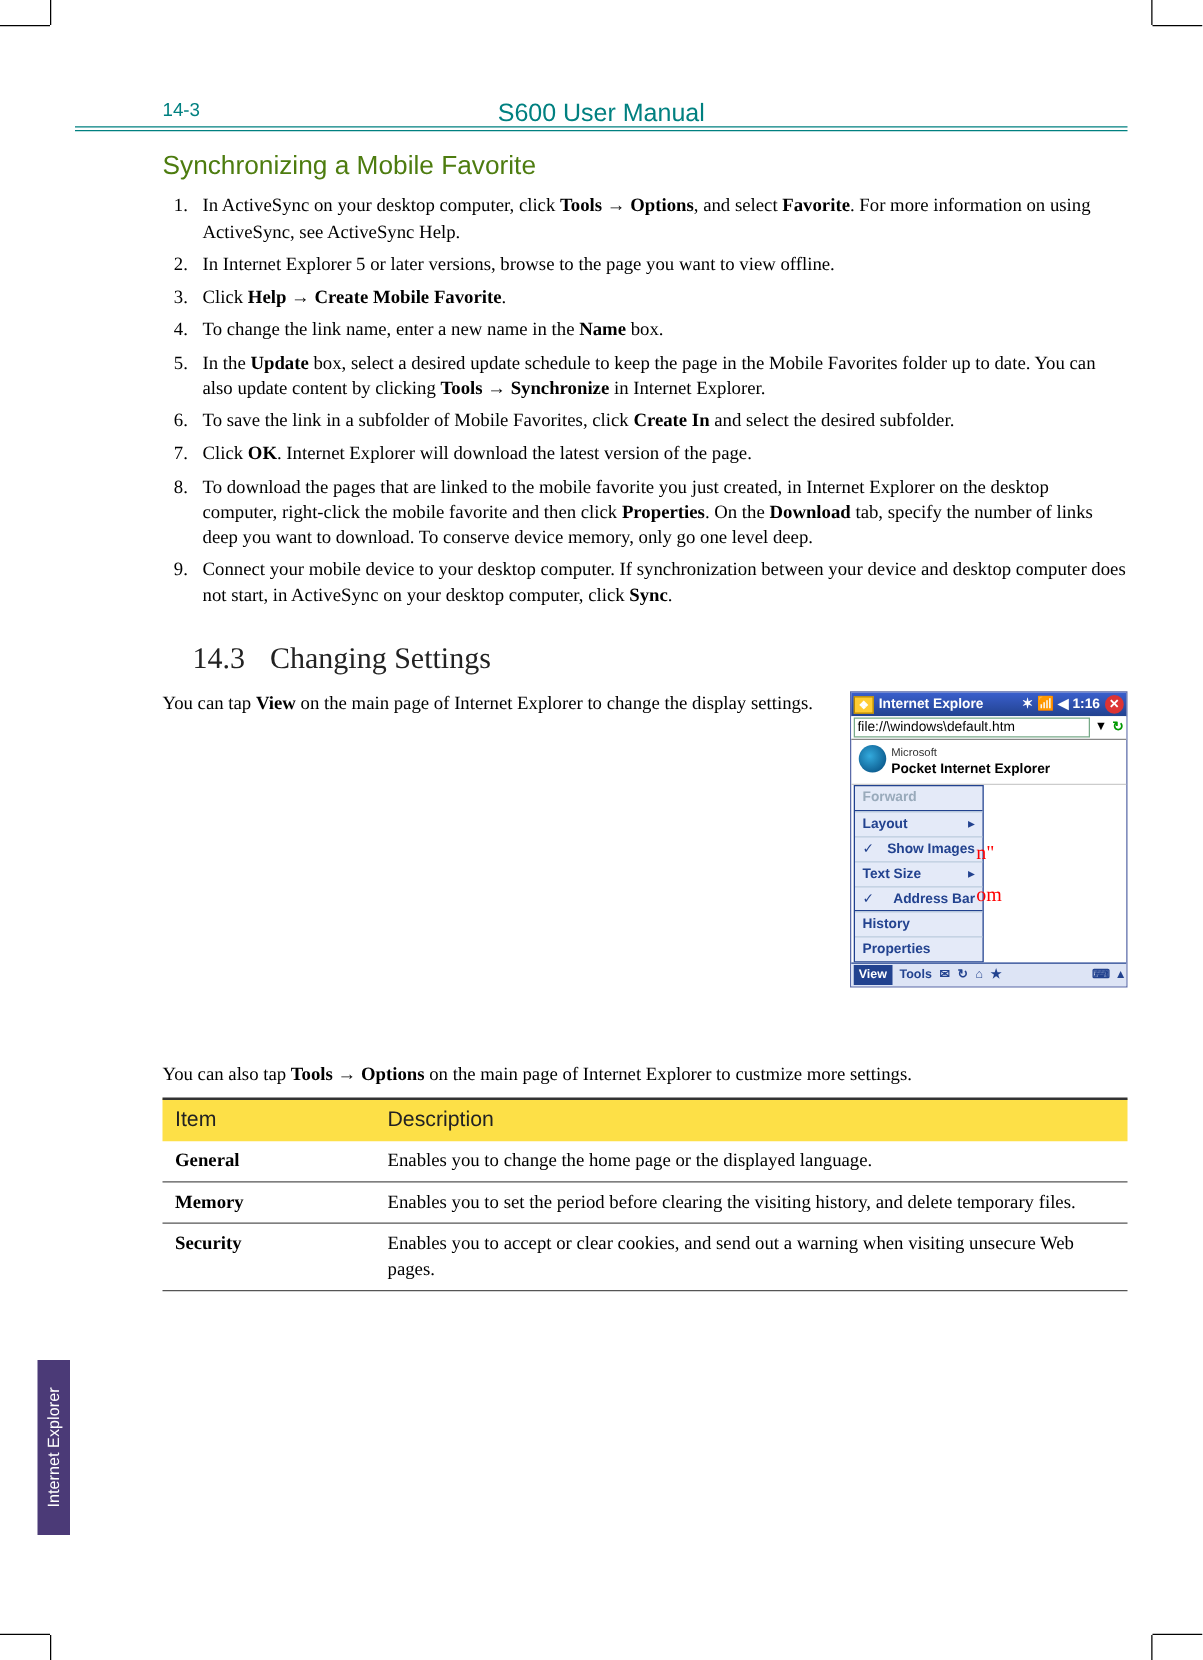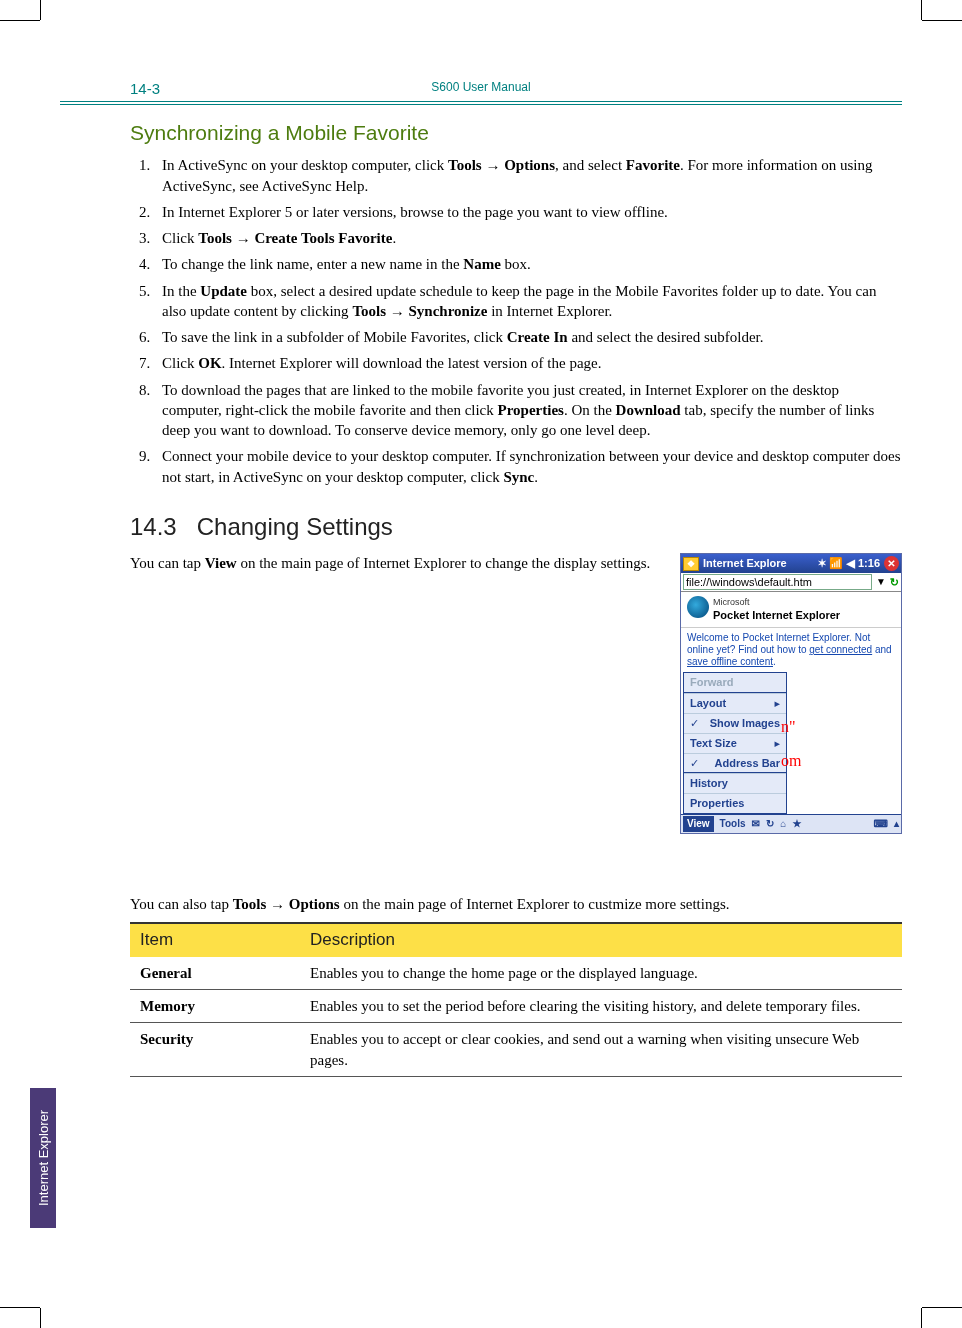--- a/index.html
+++ b/index.html
@@ -33,21 +33,21 @@
   .header-row {
     display: flex;
     align-items: baseline;
     padding-left: 70px;
     padding-right: 0;
     border-bottom: 4px double #008080;
     padding-bottom: 4px;
   }
   .header-row .pgnum { color: #008080; font-family: Arial, Helvetica, sans-serif; font-size: 15px; }
   .header-row .spacer { flex: 1; }
-  .header-row .title  { color: #008080; font-family: Arial, Helvetica, sans-serif; font-size: 12px; position: absolute; left: 50%; transform: translateX(-50%); }
+  .header-row .title  { color: #008080; font-family: Arial, Helvetica, sans-serif; font-size: 20px; position: absolute; left: 50%; transform: translateX(-50%); }
 
   .content {
     padding-left: 70px;
     padding-right: 0;
     padding-top: 14px;
     font-size: 15px;
     line-height: 1.35;
   }
 
   h3.subhead {
@@ -63,26 +63,27 @@
     padding-left: 24px;
     margin-bottom: 24px;
   }
   ol.steps li {
     margin-bottom: 6px;
     padding-left: 8px;
   }
   ol.steps li::marker { font-family: "Times New Roman", serif; }
 
   h2.section {
-    font-family: Liberation Sans, sans-serif;
+    font-family: Liberation Serif, serif;
     font-size: 24px;
     font-weight: normal;
     color: #222;
     margin-top: 10px;
     margin-bottom: 10px;
+    margin-left: 24px;
   }
   h2.section .num { display: inline-block; margin-right: 20px; }
 
   .two-col {
     display: flex;
     gap: 8px;
     align-items: flex-start;
     margin-bottom: 60px;
   }
   .two-col .txt { flex: 1; }
@@ -226,21 +227,21 @@
     <h3 class="subhead">Synchronizing a Mobile Favorite</h3>
 
     <ol class="steps">
       <li>
         <span>In ActiveSync on your desktop computer, click </span><b>Tools → Options</b><span>, and select </span><b>Favorite</b><span>. For more information on using ActiveSync, see ActiveSync Help.</span>
       </li>
       <li>
         <span>In Internet Explorer 5 or later versions, browse to the page you want to view offline.</span>
       </li>
       <li>
-        <span>Click </span><b>Tools → Create Tools Favorite</b><span>.</span>
+        <span>Click </span><b>Help → Create Mobile Favorite</b><span>.</span>
       </li>
       <li>
         <span>To change the link name, enter a new name in the </span><b>Name</b><span> box.</span>
       </li>
       <li>
         <span>In the </span><b>Update</b><span> box, select a desired update schedule to keep the page in the Mobile Favorites folder up to date. You can also update content by clicking </span><b>Tools → Synchronize</b><span> in Internet Explorer.</span>
       </li>
       <li>
         <span>To save the link in a subfolder of Mobile Favorites, click </span><b>Create In</b><span> and select the desired subfolder.</span>
       </li>
@@ -274,23 +275,20 @@
         <div class="addr">
           <input value="file://\windows\default.htm" style="">
           <span class="dd">▼</span>
           <span class="go">↻</span>
         </div>
         <div class="brandbox">
           <span class="bicon"></span>
           <div class="line1">Microsoft</div>
           <div class="line2">Pocket Internet Explorer</div>
           <div style="clear:both"></div>
-        </div>
-        <div class="welcome">
-          <span>Welcome to Pocket Internet Explorer. Not online yet? Find out how to </span><a>get connected</a><span> and </span><a>save offline content</a><span>.</span>
         </div>
         <div class="side">
           <div class="menu">
             <div class="mi">
                 <span>Forward</span>
               </div>
             <div class="sep"></div>
             <div class="mi arrow">
                 <span>Layout</span>
               </div>

